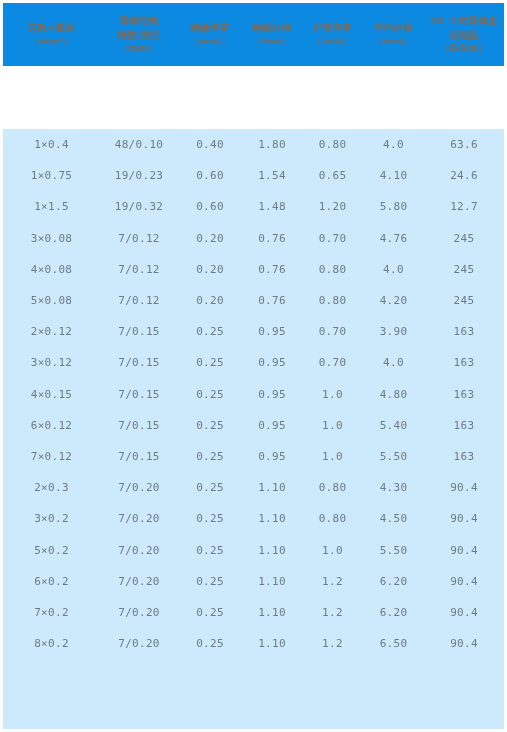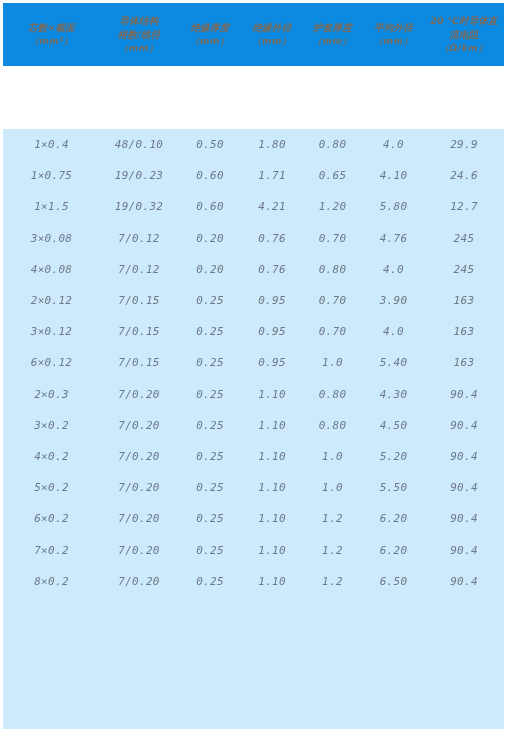--- a/index.html
+++ b/index.html
@@ -15,21 +15,20 @@
     font-family: "Liberation Sans", sans-serif;
   }
   .table-frame {
     position: absolute;
     left: 3px;
     top: 3px;
     width: 501px;
     height: 726px;
     overflow: hidden;
     background: #cdeafc;
-    font-style: italic;
   }
   table.spec {
     border-collapse: collapse;
     width: 501px;
     table-layout: fixed;
   }
   table.spec thead tr {
     height: 63px;
     background: #0c8ae2;
   }
@@ -132,40 +131,40 @@
         </th>
       </tr>
       <tr>
         <td class="hdr-sep" colspan="7"></td>
       </tr>
     </thead>
     <tbody id="spec-body">
         <tr>
           <td>1×0.4</td>
           <td>48/0.10</td>
-          <td>0.50</td>
+          <td>0.40</td>
           <td>1.80</td>
           <td>0.80</td>
           <td>4.0</td>
-          <td>29.9</td>
+          <td>63.6</td>
         </tr>
         <tr>
           <td>1×0.75</td>
           <td>19/0.23</td>
           <td>0.60</td>
-          <td>1.71</td>
+          <td>1.54</td>
           <td>0.65</td>
           <td>4.10</td>
           <td>24.6</td>
         </tr>
         <tr>
           <td>1×1.5</td>
           <td>19/0.32</td>
           <td>0.60</td>
-          <td>4.21</td>
+          <td>1.48</td>
           <td>1.20</td>
           <td>5.80</td>
           <td>12.7</td>
         </tr>
         <tr>
           <td>3×0.08</td>
           <td>7/0.12</td>
           <td>0.20</td>
           <td>0.76</td>
           <td>0.70</td>
@@ -175,71 +174,89 @@
         <tr>
           <td>4×0.08</td>
           <td>7/0.12</td>
           <td>0.20</td>
           <td>0.76</td>
           <td>0.80</td>
           <td>4.0</td>
           <td>245</td>
         </tr>
         <tr>
+          <td>5×0.08</td>
+          <td>7/0.12</td>
+          <td>0.20</td>
+          <td>0.76</td>
+          <td>0.80</td>
+          <td>4.20</td>
+          <td>245</td>
+        </tr>
+        <tr>
           <td>2×0.12</td>
           <td>7/0.15</td>
           <td>0.25</td>
           <td>0.95</td>
           <td>0.70</td>
           <td>3.90</td>
           <td>163</td>
         </tr>
         <tr>
           <td>3×0.12</td>
           <td>7/0.15</td>
           <td>0.25</td>
           <td>0.95</td>
           <td>0.70</td>
           <td>4.0</td>
           <td>163</td>
         </tr>
         <tr>
+          <td>4×0.15</td>
+          <td>7/0.15</td>
+          <td>0.25</td>
+          <td>0.95</td>
+          <td>1.0</td>
+          <td>4.80</td>
+          <td>163</td>
+        </tr>
+        <tr>
           <td>6×0.12</td>
           <td>7/0.15</td>
           <td>0.25</td>
           <td>0.95</td>
           <td>1.0</td>
           <td>5.40</td>
           <td>163</td>
         </tr>
         <tr>
+          <td>7×0.12</td>
+          <td>7/0.15</td>
+          <td>0.25</td>
+          <td>0.95</td>
+          <td>1.0</td>
+          <td>5.50</td>
+          <td>163</td>
+        </tr>
+        <tr>
           <td>2×0.3</td>
           <td>7/0.20</td>
           <td>0.25</td>
           <td>1.10</td>
           <td>0.80</td>
           <td>4.30</td>
           <td>90.4</td>
         </tr>
         <tr>
           <td>3×0.2</td>
           <td>7/0.20</td>
           <td>0.25</td>
           <td>1.10</td>
           <td>0.80</td>
           <td>4.50</td>
-          <td>90.4</td>
-        </tr>
-        <tr>
-          <td>4×0.2</td>
-          <td>7/0.20</td>
-          <td>0.25</td>
-          <td>1.10</td>
-          <td>1.0</td>
-          <td>5.20</td>
           <td>90.4</td>
         </tr>
         <tr>
           <td>5×0.2</td>
           <td>7/0.20</td>
           <td>0.25</td>
           <td>1.10</td>
           <td>1.0</td>
           <td>5.50</td>
           <td>90.4</td>

